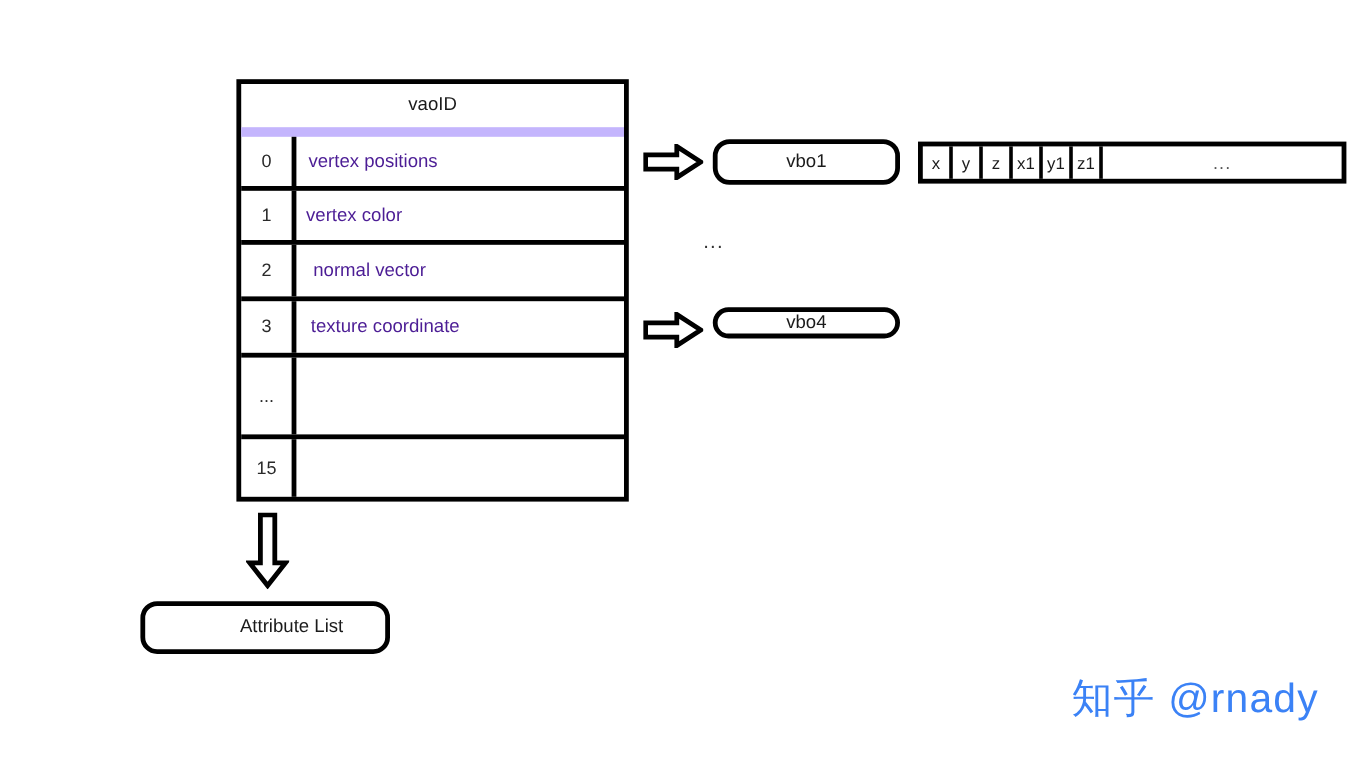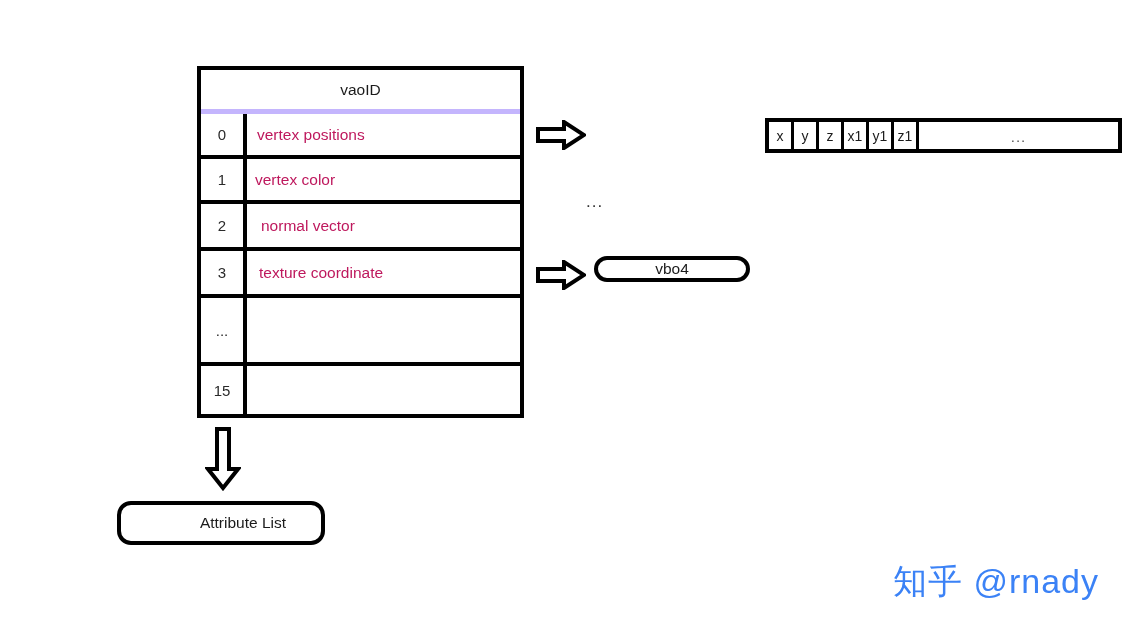--- a/index.html
+++ b/index.html
@@ -30,21 +30,21 @@
     box-sizing: border-box;
     background: #ffffff;
   }
   .vao-header {
     position: absolute;
     left: 0;
     top: 0;
     width: 100%;
     height: 44px;
     box-sizing: border-box;
-    border-bottom: 5px solid #c4b5fd;
+    border-bottom: 8px solid #c4b5fd;
     display: flex;
     align-items: center;
     justify-content: center;
     font-size: 15.5px;
     color: #1b1b1b;
   }
   .vao-row {
     position: absolute;
     left: 0;
     width: 100%;
@@ -63,21 +63,21 @@
     justify-content: center;
     font-size: 15px;
     color: #2a2a2a;
   }
   .vao-val {
     flex: 1 1 auto;
     box-sizing: border-box;
     display: flex;
     align-items: center;
     font-size: 15.5px;
-    color: #be185d;
+    color: #4c1d95;
     padding-left: 10px;
   }
   .vao-val.ind1 { padding-left: 8px; }
   .vao-val.ind2 { padding-left: 14px; text-align: right; }
   .vao-val.ind3 { padding-left: 12px; }
 
   
   .pill {
     position: absolute;
     box-sizing: border-box;
@@ -195,20 +195,23 @@
       <div class="vao-val"></div>
     </div>
   </div>
 
   <div class="arrow-right" style="left:536px; top:120px;">
     <svg width="50" height="30" viewBox="0 0 50 30">
       <polygon points="2,9 28,9 28,2 48,15 28,28 28,21 2,21" fill="#ffffff" stroke="#000000" stroke-width="4" stroke-linejoin="miter"></polygon>
     </svg>
   </div>
 
+  <div class="pill" style="left:594px; top:116px; width:156px; height:38px;">
+    <span>vbo1</span>
+  </div>
 
   <div id="buffer-bar">
     <div class="buf-cell">x</div>
     <div class="buf-cell">y</div>
     <div class="buf-cell">z</div>
     <div class="buf-cell">x1</div>
     <div class="buf-cell">y1</div>
     <div class="buf-cell">z1</div>
     <div class="buf-cell wide">...</div>
   </div>

